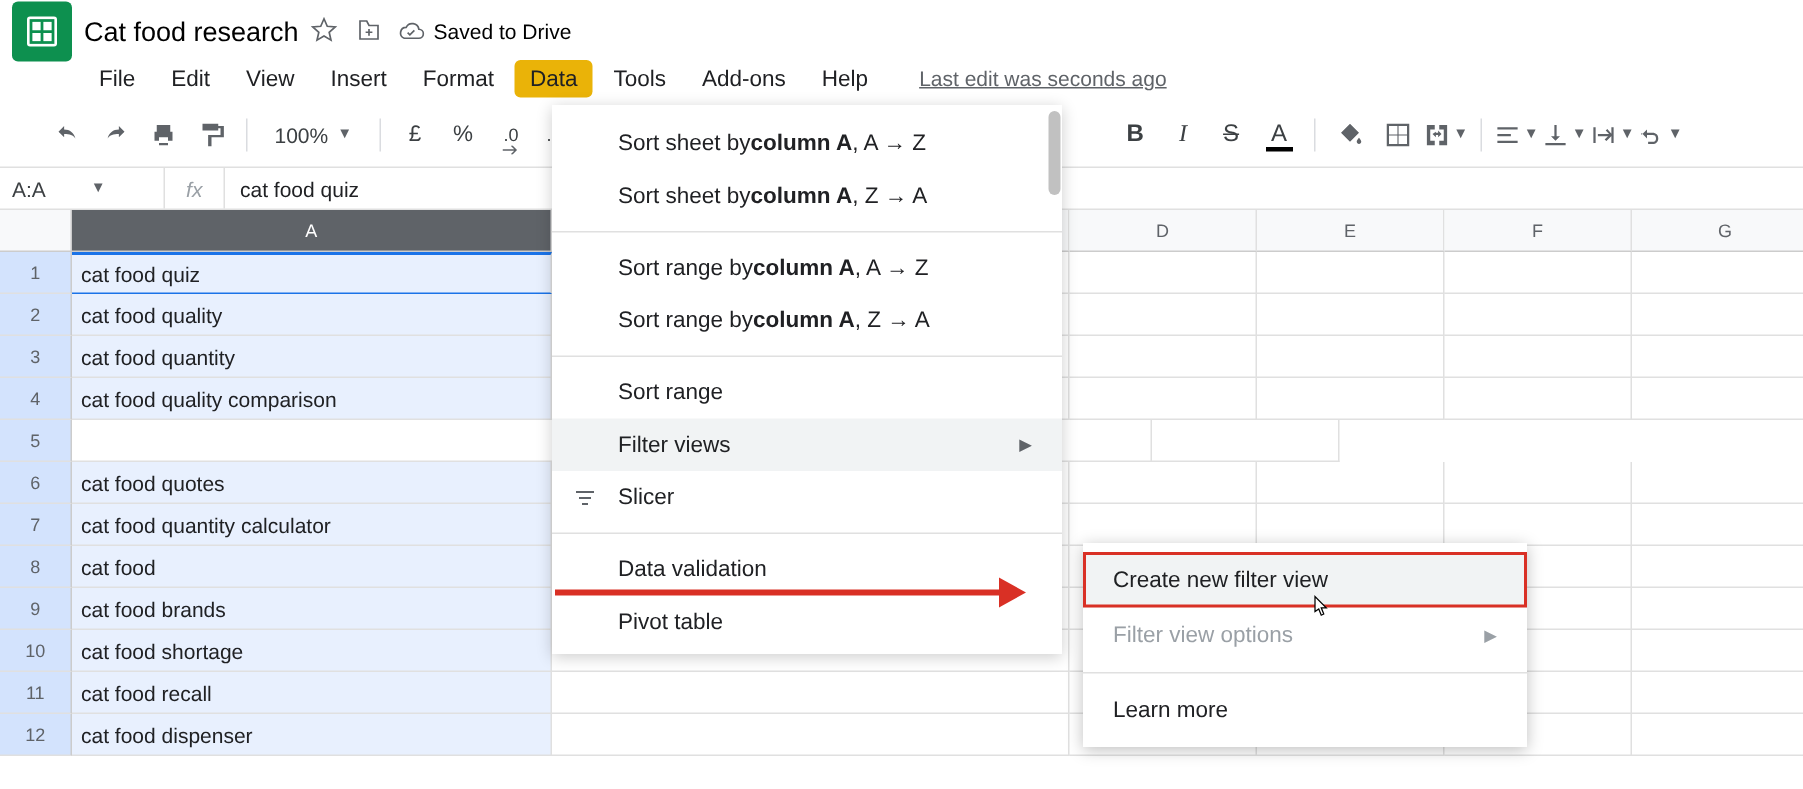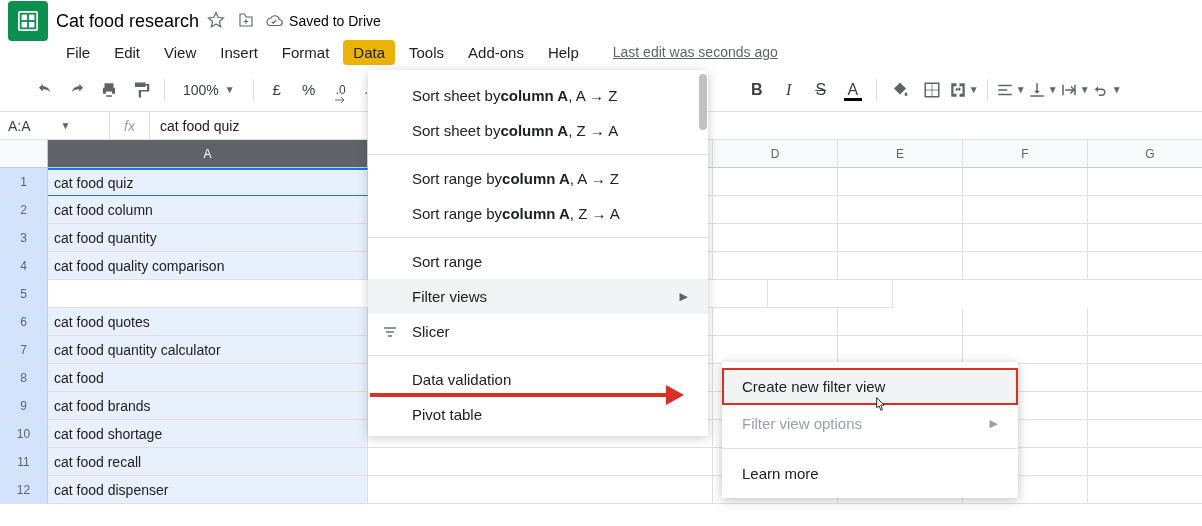--- a/index.html
+++ b/index.html
@@ -262,21 +262,21 @@
     <div class="datarows">
       <div class="row">
           <div class="cell selcol colA firstrow">cat food quiz</div>
           <div class="cell" style="width:345px"></div>
           <div class="cell colOther"></div>
           <div class="cell colOther"></div>
           <div class="cell colOther"></div>
           <div class="cell colOther"></div>
         </div>
       <div class="row">
-          <div class="cell selcol colA">cat food column</div>
+          <div class="cell selcol colA">cat food quality</div>
           <div class="cell" style="width:345px"></div>
           <div class="cell colOther"></div>
           <div class="cell colOther"></div>
           <div class="cell colOther"></div>
           <div class="cell colOther"></div>
         </div>
       <div class="row">
           <div class="cell selcol colA">cat food quantity</div>
           <div class="cell" style="width:345px"></div>
           <div class="cell colOther"></div>

